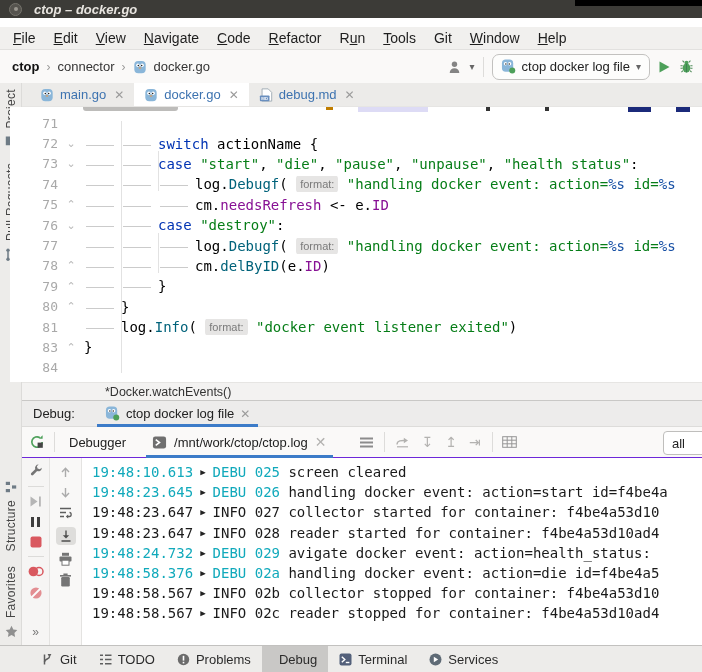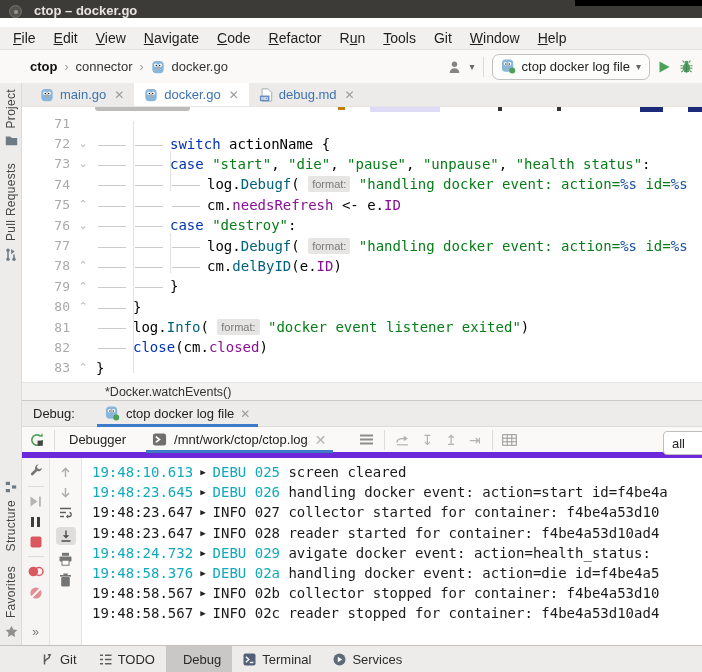--- a/index.html
+++ b/index.html
@@ -6,55 +6,55 @@
     --accent:#3C7BC8; --cyan:#11A9BB; --green:#4DA05A; --red:#D9585F;
     --kw:#0033B3; --str:#067D17; --fn:#00627A; --fld:#871094;
     --chrome:#EDECEA; --border:#D3D2D0;
   }
   *{box-sizing:border-box;margin:0;padding:0}
   html,body{background:#888}
   #root{position:relative;width:702px;height:672px;background:#fff;overflow:hidden;
         font-family:"Liberation Sans",sans-serif;color:#2b2b2b;}
   
   #titlebar{position:absolute;left:0;top:0;width:702px;height:18px;background:#3C3B37;
-            display:flex;align-items:flex-end;}
+            display:flex;align-items:center;font-style:italic;}
   #titlebar .circle{width:13px;height:13px;border-radius:50%;background:#55534E;border:1px solid #75736C;
                     margin-left:9px;position:relative}
   #titlebar .circle::after{content:"";position:absolute;left:3.5px;top:3.5px;width:4px;height:4px;border-radius:50%;background:#9a978f}
   #titlebar .title{color:#E8E5E0;font-size:13px;font-weight:bold;margin-left:12px}
   #top-right-black{position:absolute;right:0;top:0;width:127px;height:6px;background:#000}
   
   #menubar{position:absolute;left:0;top:27px;width:702px;height:23px;background:#F1F0EE;
            border-bottom:1px solid #E2E1DF;display:flex;align-items:center;padding-left:4px;font-size:14px;color:#1e1e1e}
   .menu-item{padding:0 9px;cursor:default}
   .menu-item u{text-decoration:underline}
   
   #toolbar{position:absolute;left:0;top:50px;width:702px;height:33px;background:#FAF9F8;
            display:flex;align-items:center;font-size:13px}
-  #breadcrumbs{display:flex;align-items:center;margin-left:30px;gap:7px}
+  #breadcrumbs{display:flex;align-items:center;margin-left:12px;gap:7px}
   #breadcrumbs .crumb-bold{font-weight:bold;color:#111}
   #breadcrumbs .sep{color:#9a9a9a;font-size:12px}
   #breadcrumbs .crumb{color:#333}
   #toolbar-right{margin-left:auto;display:flex;align-items:center;margin-right:8px;gap:8px}
   #run-combo{display:flex;align-items:center;gap:6px;background:#FDFDFC;border:1px solid #C2C1BF;
              border-radius:7px;height:26px;padding:0 8px;font-size:13px;color:#222}
   .vsep{width:1px;height:20px;background:#DDDCDA}
   .chev{color:#666;font-size:10px}
   
   #tabbar{position:absolute;left:22px;top:83px;width:680px;height:24px;background:#ECEBE9;
           border-bottom:1px solid #E6E5E3;display:flex;align-items:stretch;padding-left:8px;font-size:13px}
   .etab{display:flex;align-items:center;gap:6px;padding:0 10px;color:#3D73B0}
   .etab.active{background:#fff}
   .etab .close{color:#9a9a9a;font-size:12px;margin-left:2px}
   
   #leftbar{position:absolute;left:0;top:83px;width:22px;height:562px;background:#EDECEA;border-right:1px solid #DCDBD9}
   .lb-item{position:absolute;left:0;width:22px;display:flex;flex-direction:column;align-items:center;gap:7px}
   .vtext{writing-mode:vertical-rl;transform:rotate(180deg);font-size:12px;color:#444;letter-spacing:0.3px}
   
-  #editor{position:absolute;left:22px;top:107px;width:680px;height:275px;background:#fff;overflow:hidden}
+  #editor{position:absolute;left:10px;top:107px;width:680px;height:275px;background:#fff;overflow:hidden}
   #editor-top-sliver{position:absolute;left:0;top:0;width:680px;height:6px}
   #hthumb{position:absolute;left:73px;top:-2px;width:95px;height:6px;border-radius:3px;background:#BDBCBA}
   .frag{position:absolute;top:0;height:5px}
   #code-rows{position:absolute;left:0;top:6px;width:680px}
   .crow{display:flex;height:20.4px;align-items:center}
   .lnum{width:48px;text-align:right;color:#A9A9A9;font:13px "DejaVu Sans Mono",monospace;flex:none}
   .foldc{width:26px;text-align:center;color:#B9B9B9;font:11px "Liberation Sans",sans-serif;flex:none}
   .codeline{font:14px "DejaVu Sans Mono",monospace;white-space:pre;color:#000;flex:1;overflow:hidden}
   .tw{display:inline-block;width:37px;position:relative;height:14px;vertical-align:middle}
   .tw::after{content:"";position:absolute;left:2px;right:7px;top:7px;border-top:1px solid #CBCBCB}
@@ -67,21 +67,21 @@
   #context-bar{position:absolute;left:22px;top:382px;width:680px;height:18px;background:#F3F2F1;
                border-top:1px solid #E6E5E3;font-size:12.5px;color:#333;display:flex;align-items:center;padding-left:83px}
   
   #dbg-header{position:absolute;left:22px;top:400px;width:680px;height:27px;background:#EDECEB;
               border-top:1px solid #C9C8C6;border-bottom:1px solid #DDDCDA;display:flex;align-items:center;font-size:13px}
   #dbg-header .dbg-label{margin-left:11px;color:#222}
   #session-tab{position:relative;display:flex;align-items:center;gap:6px;height:100%;margin-left:22px;padding:0 8px;color:#222}
   #session-tab::after{content:"";position:absolute;left:0;right:0;bottom:-1px;height:3px;background:var(--accent)}
   #session-tab .close{color:#9a9a9a;font-size:12px}
   #dbg-toolbar{position:absolute;left:22px;top:427px;width:680px;height:31px;background:#FAF9F8;
-               border-bottom:6px solid #6d28d9;display:flex;align-items:center;font-size:13px;color:#222}
+               border-bottom:1px solid #6d28d9;display:flex;align-items:center;font-size:13px;color:#222}
   .dtab{position:relative;display:flex;align-items:center;gap:7px;height:100%;padding:0 6px}
   .dtab.active::after{content:"";position:absolute;left:0;right:0;bottom:-1px;height:3px;background:var(--accent)}
   .gicon{color:#B3B2B0;font-size:14px;line-height:1}
   #filter-combo{position:absolute;left:641px;top:4px;width:70px;height:24px;background:#fff;border:1px solid #BFBEBC;
                 border-radius:4px;display:flex;align-items:center;padding-left:8px;font-size:13px;color:#222}
   
   #dbg-content{position:absolute;left:22px;top:458px;width:680px;height:187px;background:#fff;display:flex}
   #dbg-col1{width:28px;flex:none;background:#F6F5F4;border-right:1px solid #E4E3E1;
             display:flex;flex-direction:column;align-items:center;gap:8px;padding-top:6px}
   #dbg-col2{width:32px;flex:none;background:#F9F8F7;border-right:1px solid #E4E3E1;
@@ -324,25 +324,20 @@
         </div>
         <div class="crow">
           <div class="lnum">80</div>
           <div class="foldc">⌃</div>
           <div class="codeline"><span class="tw"></span><span class="tk-pl">}</span></div>
         </div>
         <div class="crow">
           <div class="lnum">81</div>
           <div class="foldc"></div>
           <div class="codeline"><span class="tw"></span><span class="tk-pl">log.</span><span class="tk-fn">Info</span><span class="tk-pl">( </span><span class="tk-hint">format:</span><span class="tk-pl"> </span><span class="tk-str">"docker event listener exited"</span><span class="tk-pl">)</span></div>
-        </div>
-        <div class="crow">
-          <div class="lnum">82</div>
-          <div class="foldc"></div>
-          <div class="codeline"><span class="tw"></span><span class="tk-kw">close</span><span class="tk-pl">(cm.</span><span class="tk-fld">closed</span><span class="tk-pl">)</span></div>
         </div>
         <div class="crow">
           <div class="lnum">83</div>
           <div class="foldc">⌃</div>
           <div class="codeline"><span class="tk-pl">}</span></div>
         </div>
         <div class="crow">
           <div class="lnum">84</div>
           <div class="foldc"></div>
           <div class="codeline"></div>
@@ -528,20 +523,30 @@
         <span>Git</span>
       </div>
       <div class="bb-item">
         <span class="icon">
           <svg width="13" height="11" viewBox="0 0 13 11">
             <path d="M1 1.3h3M6 1.3h6.5M1 5.5h3M6 5.5h6.5M1 9.7h3M6 9.7h6.5" stroke="#5E5E5E" stroke-width="1.5"></path>
           </svg>
         </span>
         <span>TODO</span>
       </div>
+      <div class="bb-item">
+        <span class="icon">
+          <svg width="13" height="13" viewBox="0 0 13 13">
+            <circle cx="6.5" cy="6.5" r="5.7" fill="#6B6B6B"></circle>
+            <rect x="5.7" y="2.8" width="1.6" height="4.8" fill="#fff"></rect>
+            <rect x="5.7" y="8.8" width="1.6" height="1.6" fill="#fff"></rect>
+          </svg>
+        </span>
+        <span>Problems</span>
+      </div>
       <div class="bb-item selected">
         <span class="icon"></span>
         <span>Debug</span>
       </div>
       <div class="bb-item">
         <span class="icon">
           <svg width="13" height="13" viewBox="0 0 13 13">
             <rect x="0.5" y="0.5" width="12" height="12" rx="2" fill="#53607A"></rect>
             <path d="M2.8 3.8l3 2.7-3 2.7" stroke="#fff" stroke-width="1.4" fill="none"></path>
             <path d="M6.8 9.5h3.6" stroke="#fff" stroke-width="1.4"></path>

